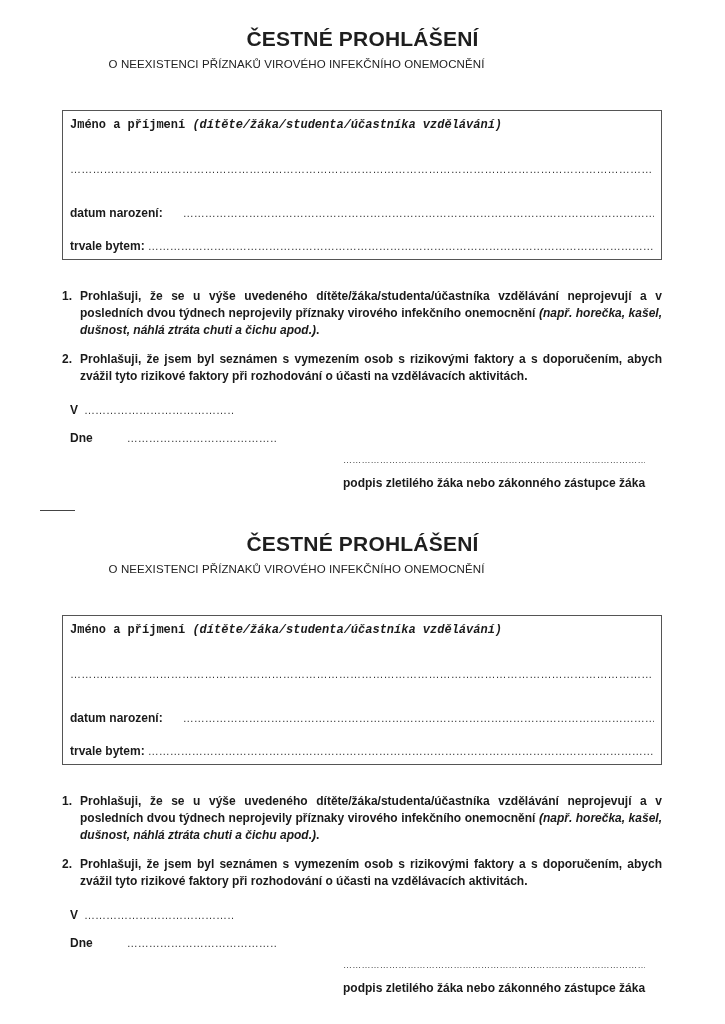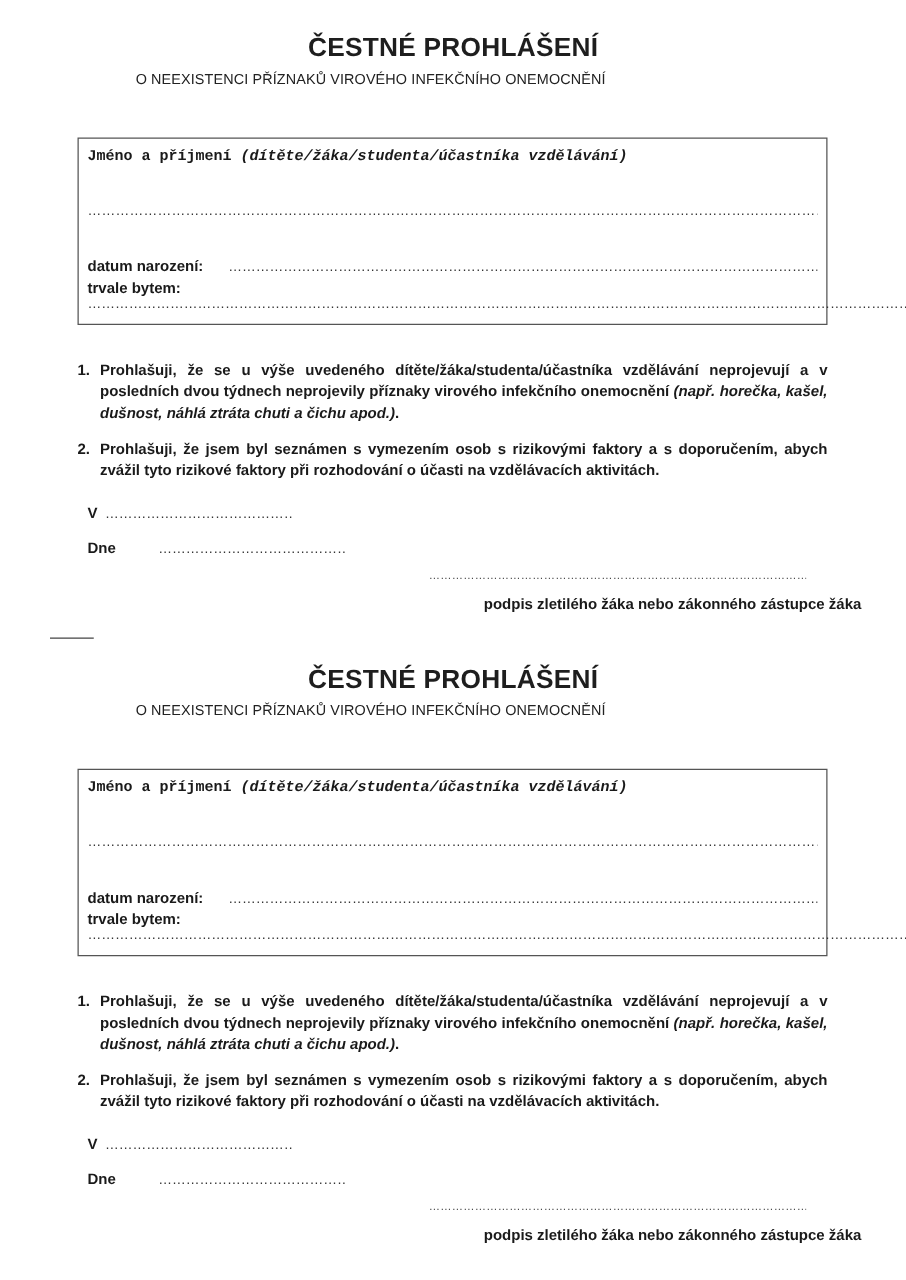--- a/index.html
+++ b/index.html
@@ -96,21 +96,21 @@
     }
     .field-row .fill {
       flex: 1;
       overflow: hidden;
       white-space: nowrap;
       font-weight: normal;
       font-size: 11px;
       color: #333;
     }
     .field-row.birth { top: 95px; gap: 17px; }
-    .field-row.address { top: 112px; flex-direction: column; }
+    .field-row.address { top: 128px; }
 
     .declarations {
       position: absolute;
       top: 288px;
       left: 62px;
       width: 600px;
       font-size: 12px;
       font-weight: bold;
       line-height: 17px;
       color: #1a1a1a;
@@ -162,21 +162,20 @@
       color: #444;
     }
     .sig-label {
       position: absolute;
       top: 476px;
       left: 343px;
       font-size: 12px;
       font-weight: bold;
       color: #1a1a1a;
       white-space: nowrap;
-      margin-left: 44px;
     }
 
     .cut-line {
       position: absolute;
       top: 510px;
       left: 40px;
       width: 35px;
       height: 0;
       border-top: 1.5px solid #444;
     }

